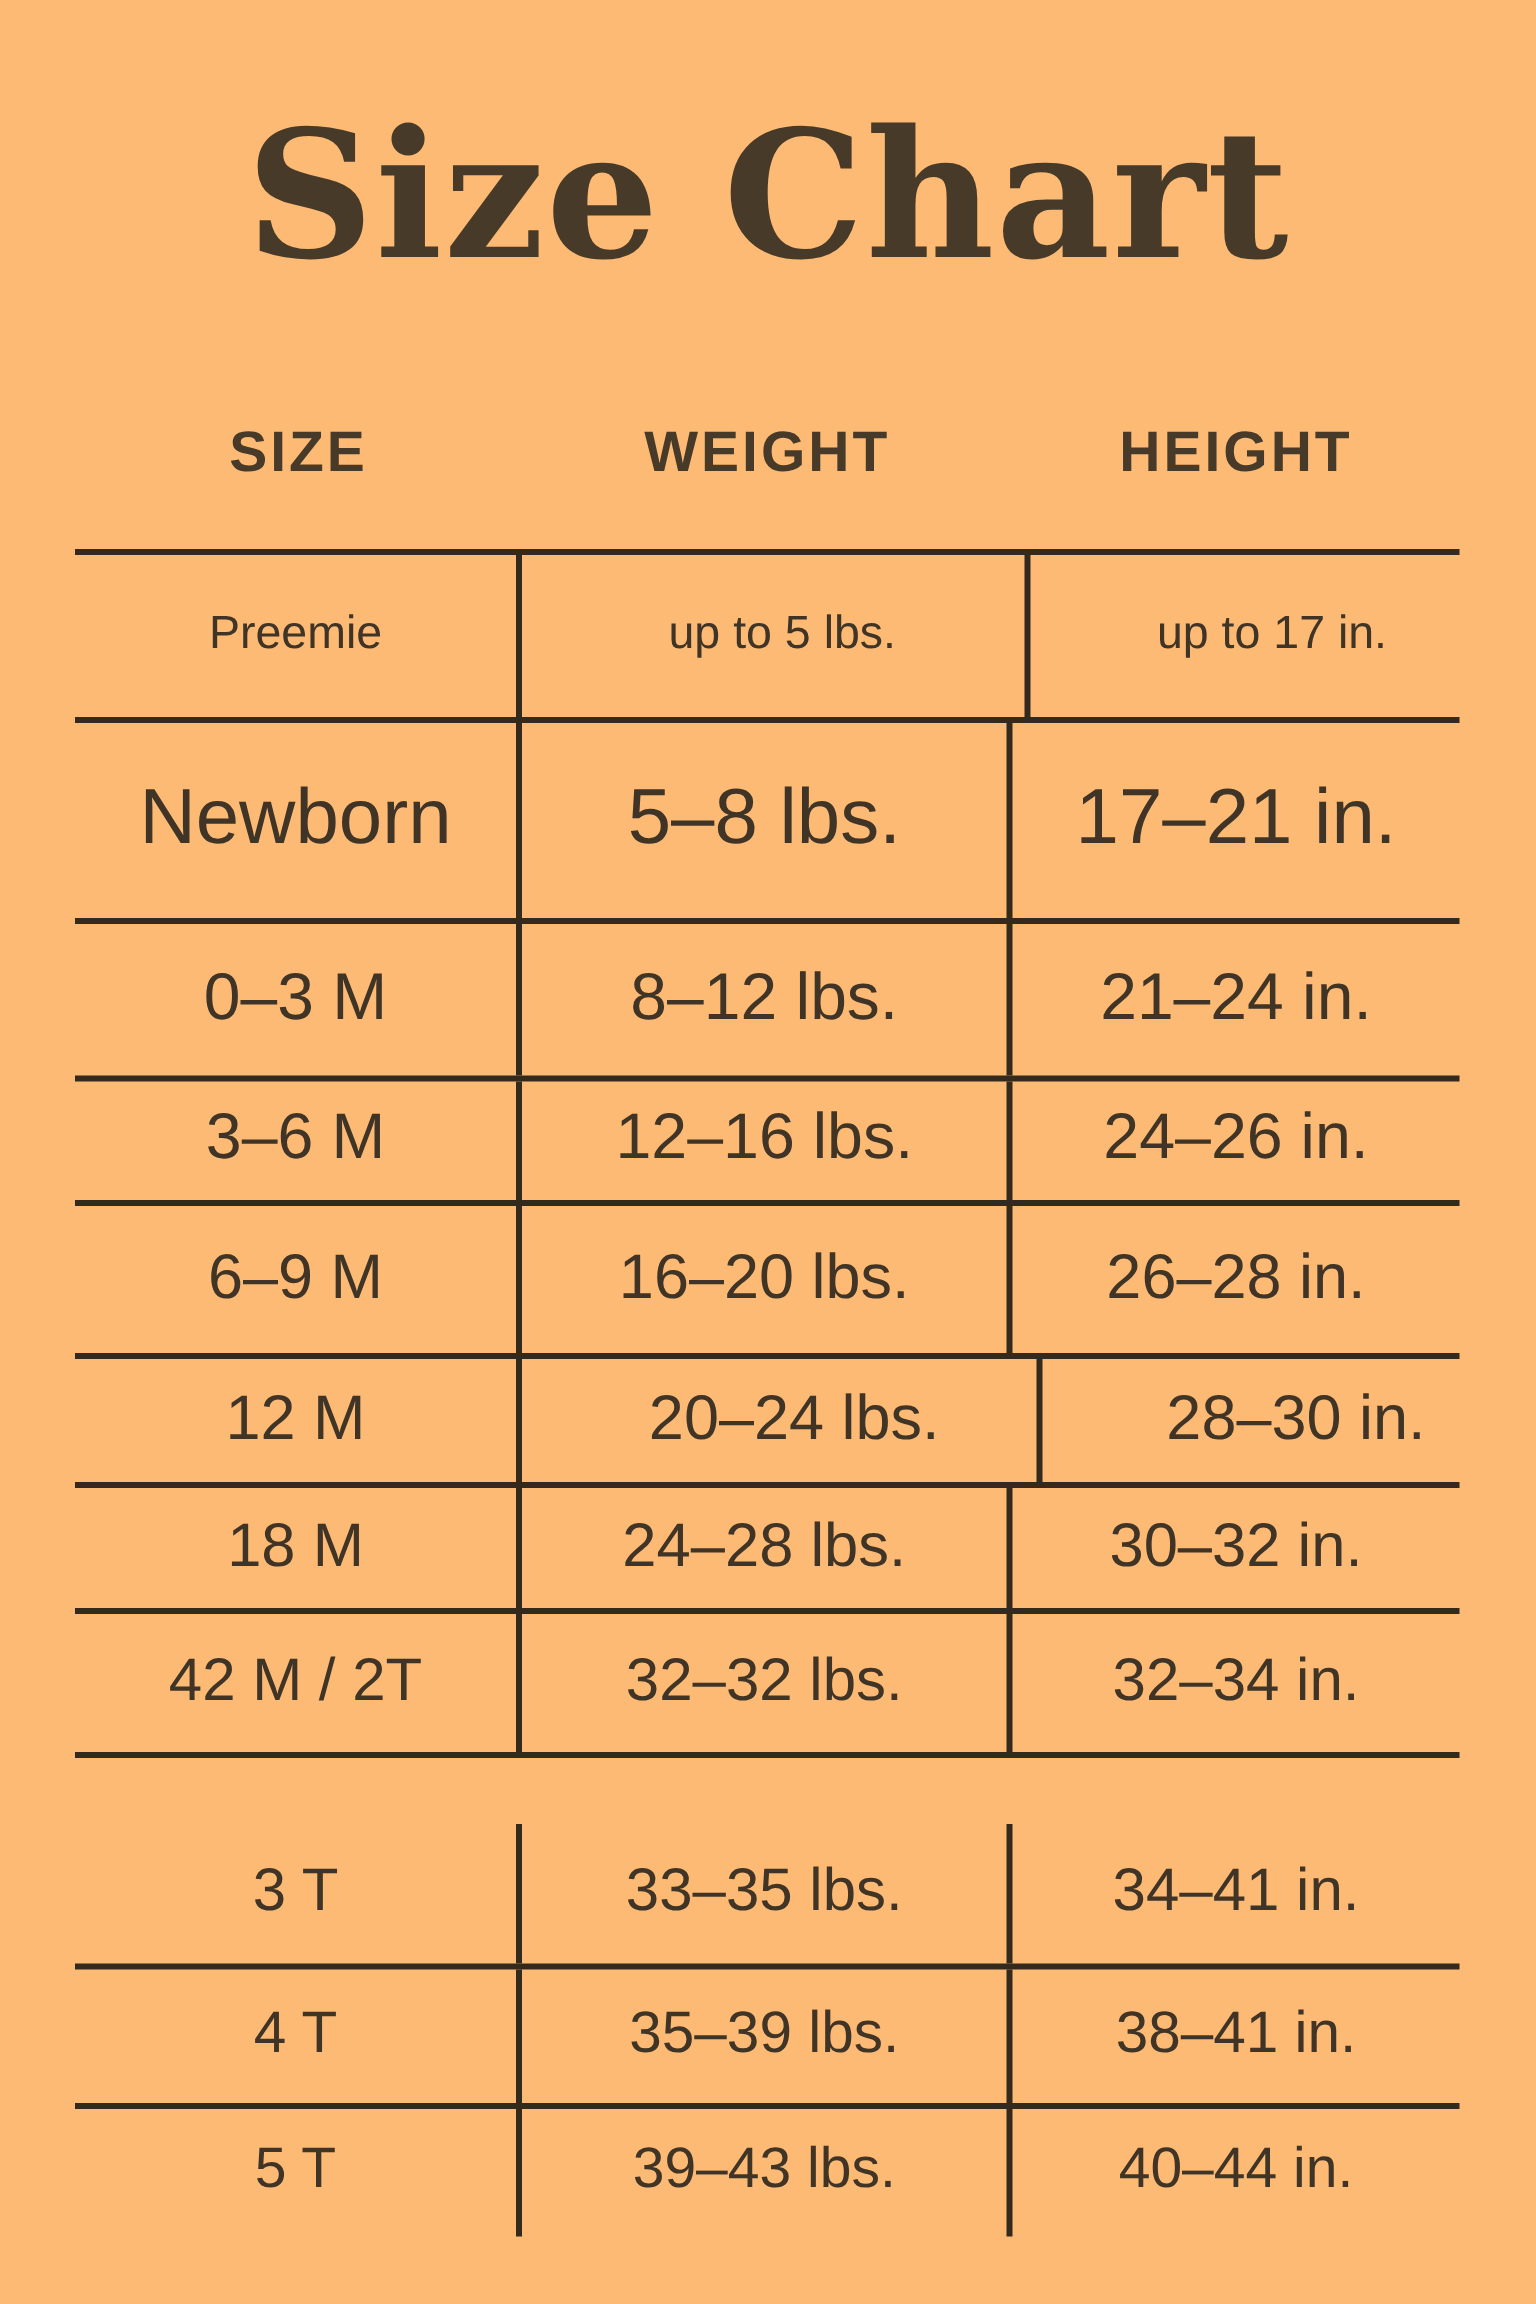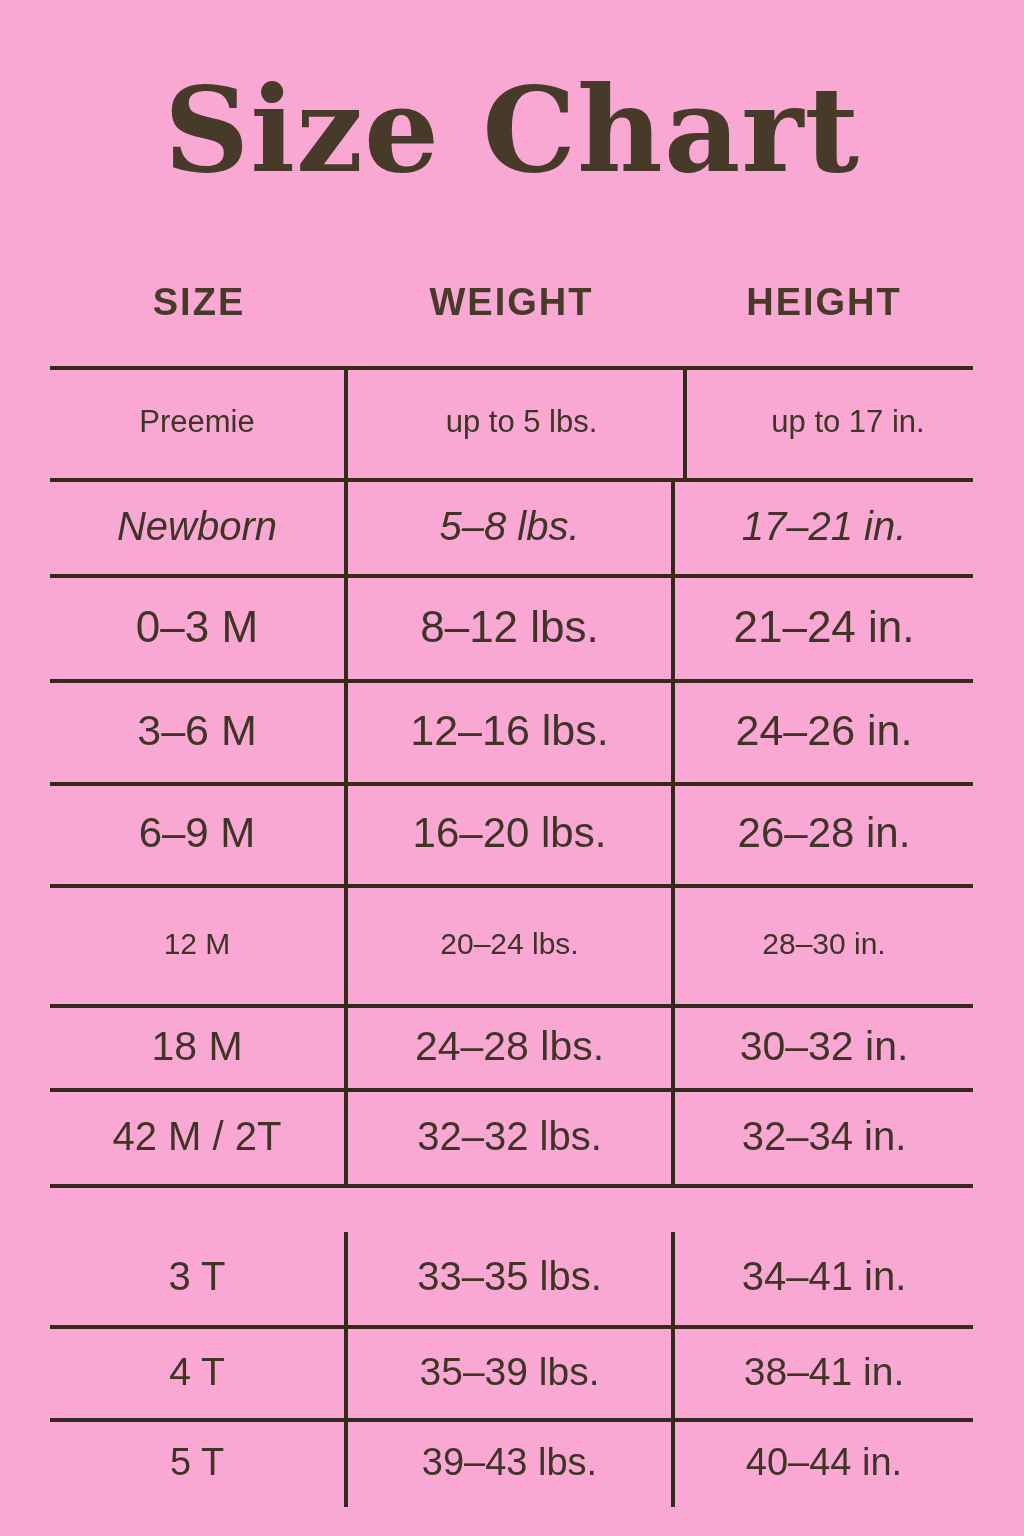--- a/index.html
+++ b/index.html
@@ -4,21 +4,21 @@
 <style>
   html, body {
     margin: 0;
     padding: 0;
     background: #f2ecdf;
   }
   .page {
     position: relative;
     width: 1024px;
     height: 1536px;
-    background: #f9a8d4;
+    background: #fdba74;
     overflow: hidden;
     font-family: "Liberation Sans", sans-serif;
     color: #3f3426;
   }
   .title {
     position: absolute;
     top: 62px;
     left: 0;
     width: 100%;
     margin: 0;
@@ -67,25 +67,25 @@
     justify-content: center;
     text-align: center;
     color: #3f3426;
     padding-bottom: 4px;
   }
   .cell.c1, .cell.c2 {
     border-right: 4px solid #33291c;
   }
   
   .row:nth-child(1)  { height: 112px; font-size: 31px; gap: 12px; }
-  .row:nth-child(2)  { height: 96px; font-size: 40px; font-style: italic; }
+  .row:nth-child(2)  { height: 134px; font-size: 52px; }
   .row:nth-child(3)  { height: 105px; font-size: 44px; }
-  .row:nth-child(4)  { height: 103px; font-size: 43px; }
+  .row:nth-child(4)  { height: 83px; font-size: 43px; }
   .row:nth-child(5)  { height: 102px; font-size: 42px; }
-  .row:nth-child(6)  { height: 120px;  font-size: 30px; }
+  .row:nth-child(6)  { height: 86px;  font-size: 42px; gap: 20px; }
   .row:nth-child(7)  { height: 84px; font-size: 41px; }
   .row:nth-child(8)  { height: 96px;  font-size: 40px; }
   .row:nth-child(9)  { height: 97px;  font-size: 40px; margin-top: 44px; }
   .row:nth-child(10) { height: 93px;  font-size: 39px; }
   .row:nth-child(11) { height: 85px;  font-size: 38px; }
 </style>
 </head>
 <body>
 
 <div class="page">

